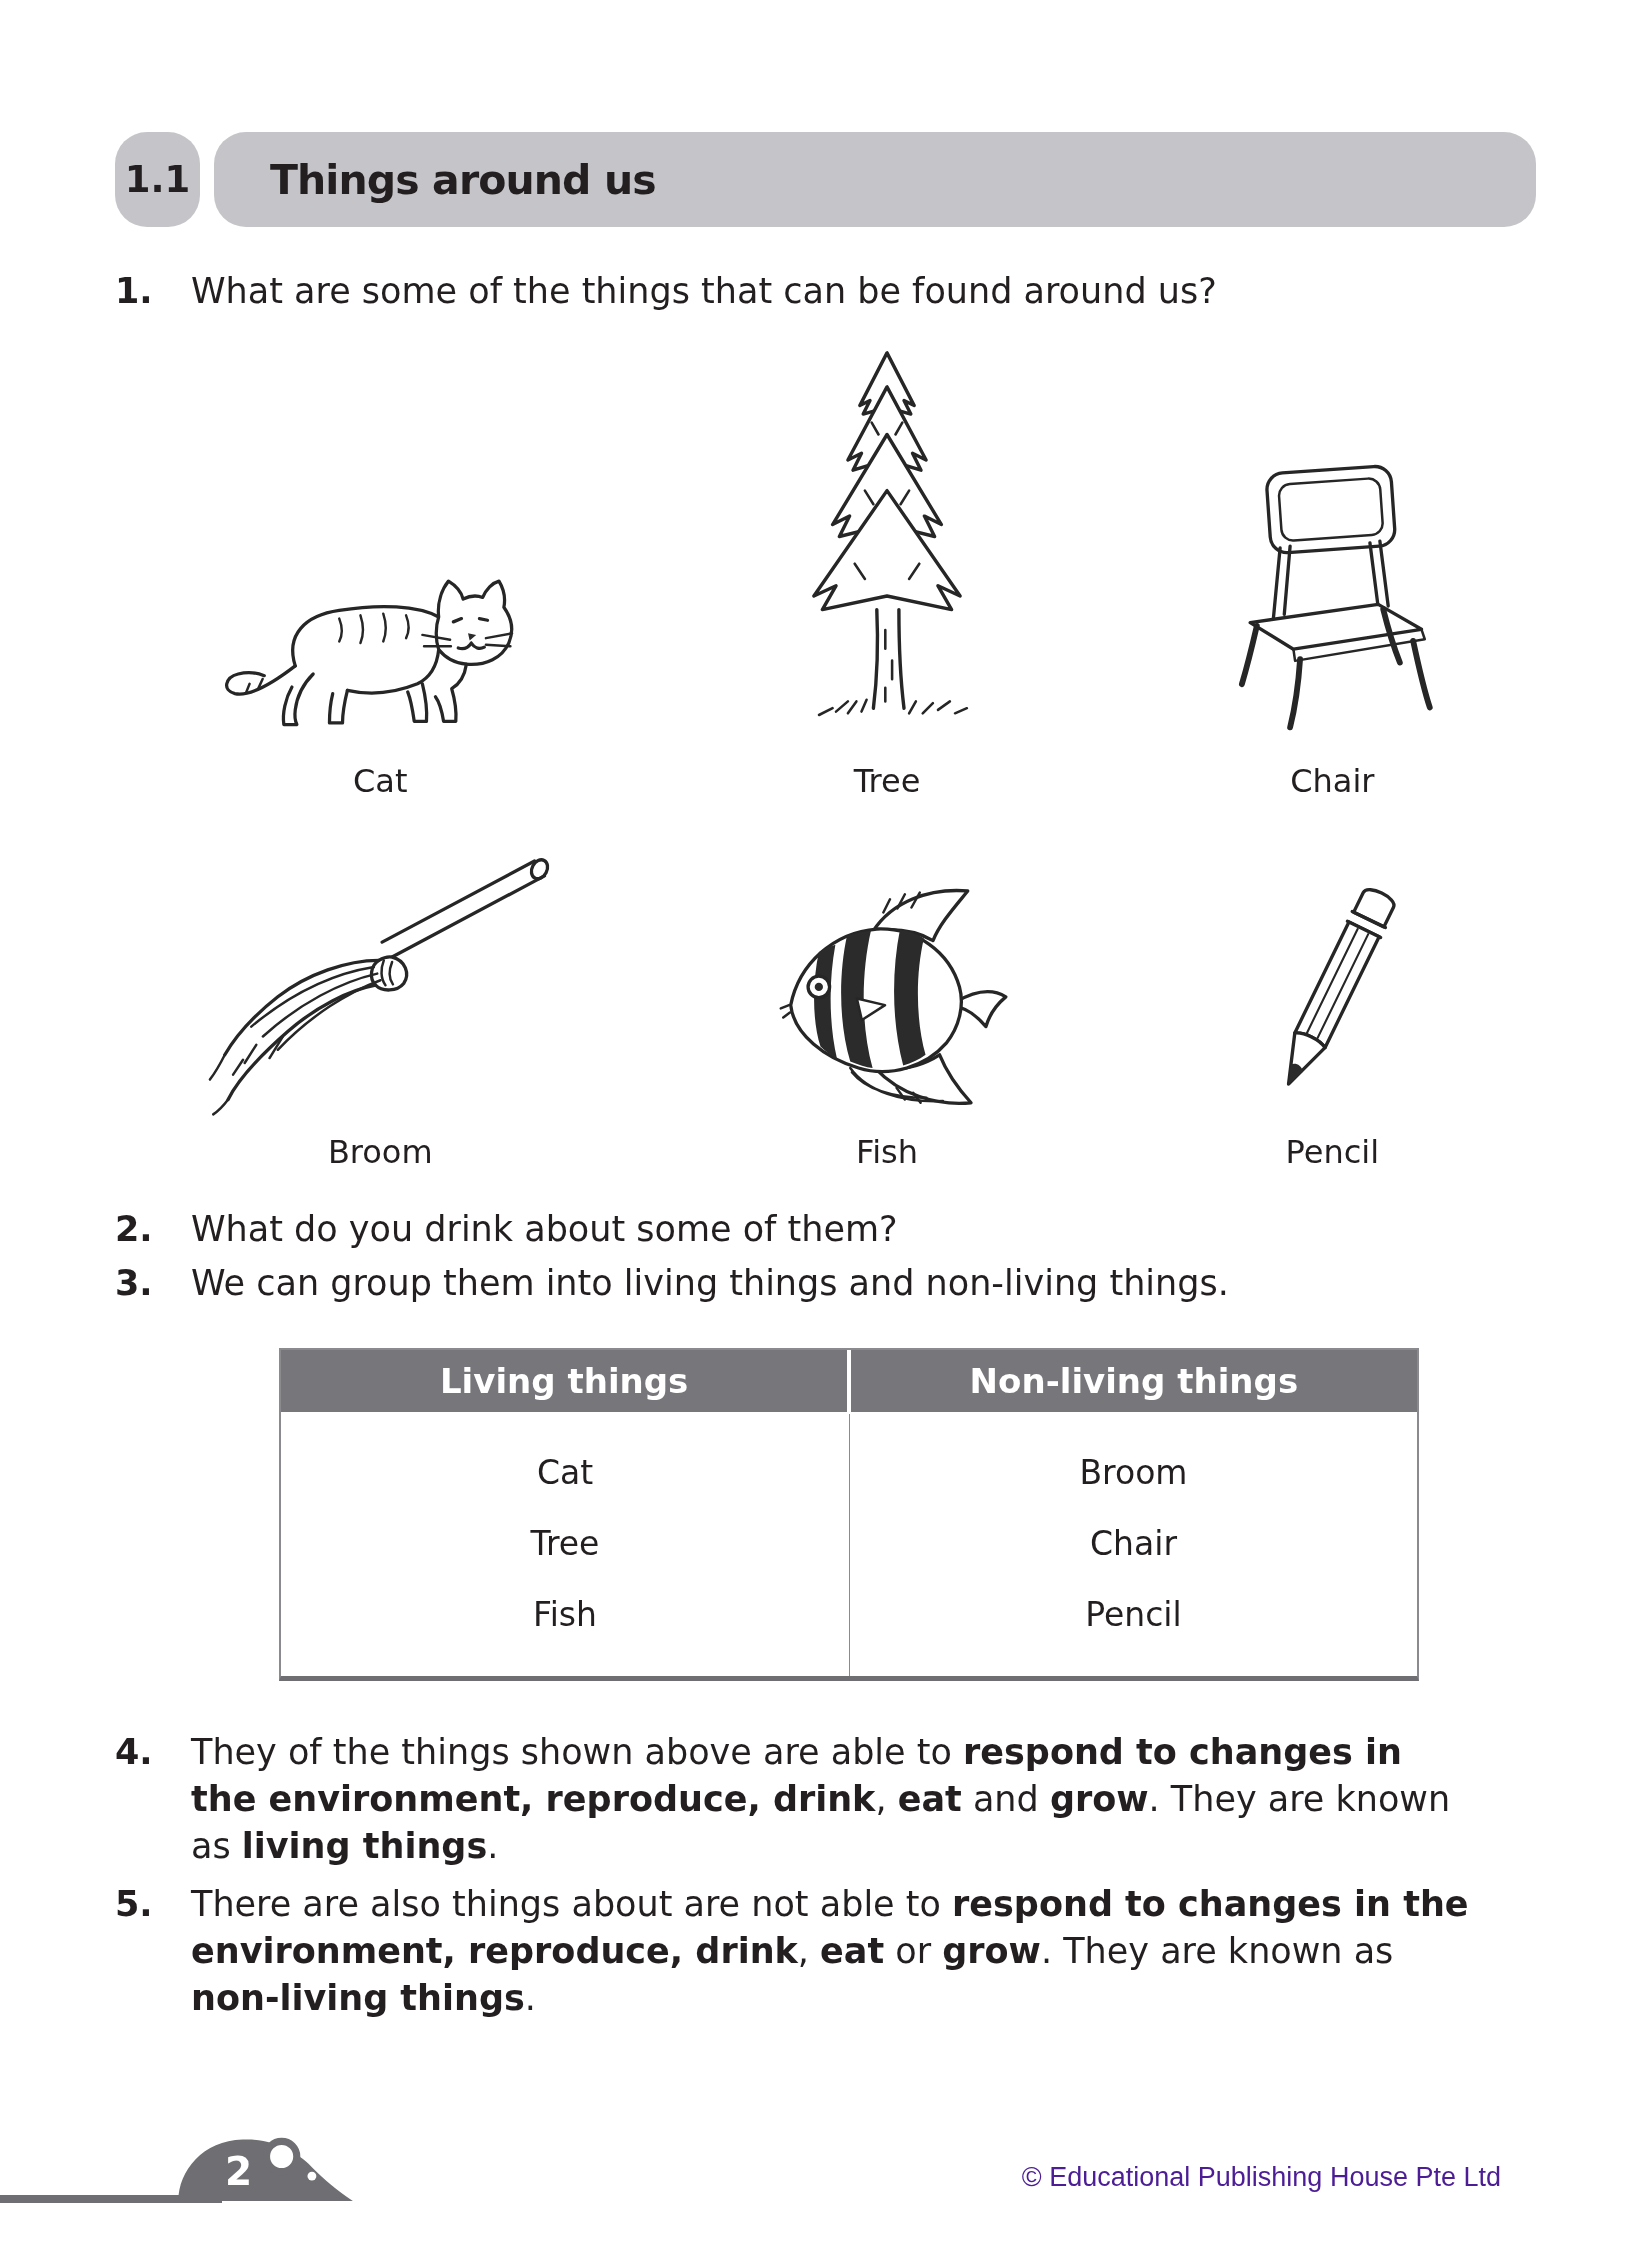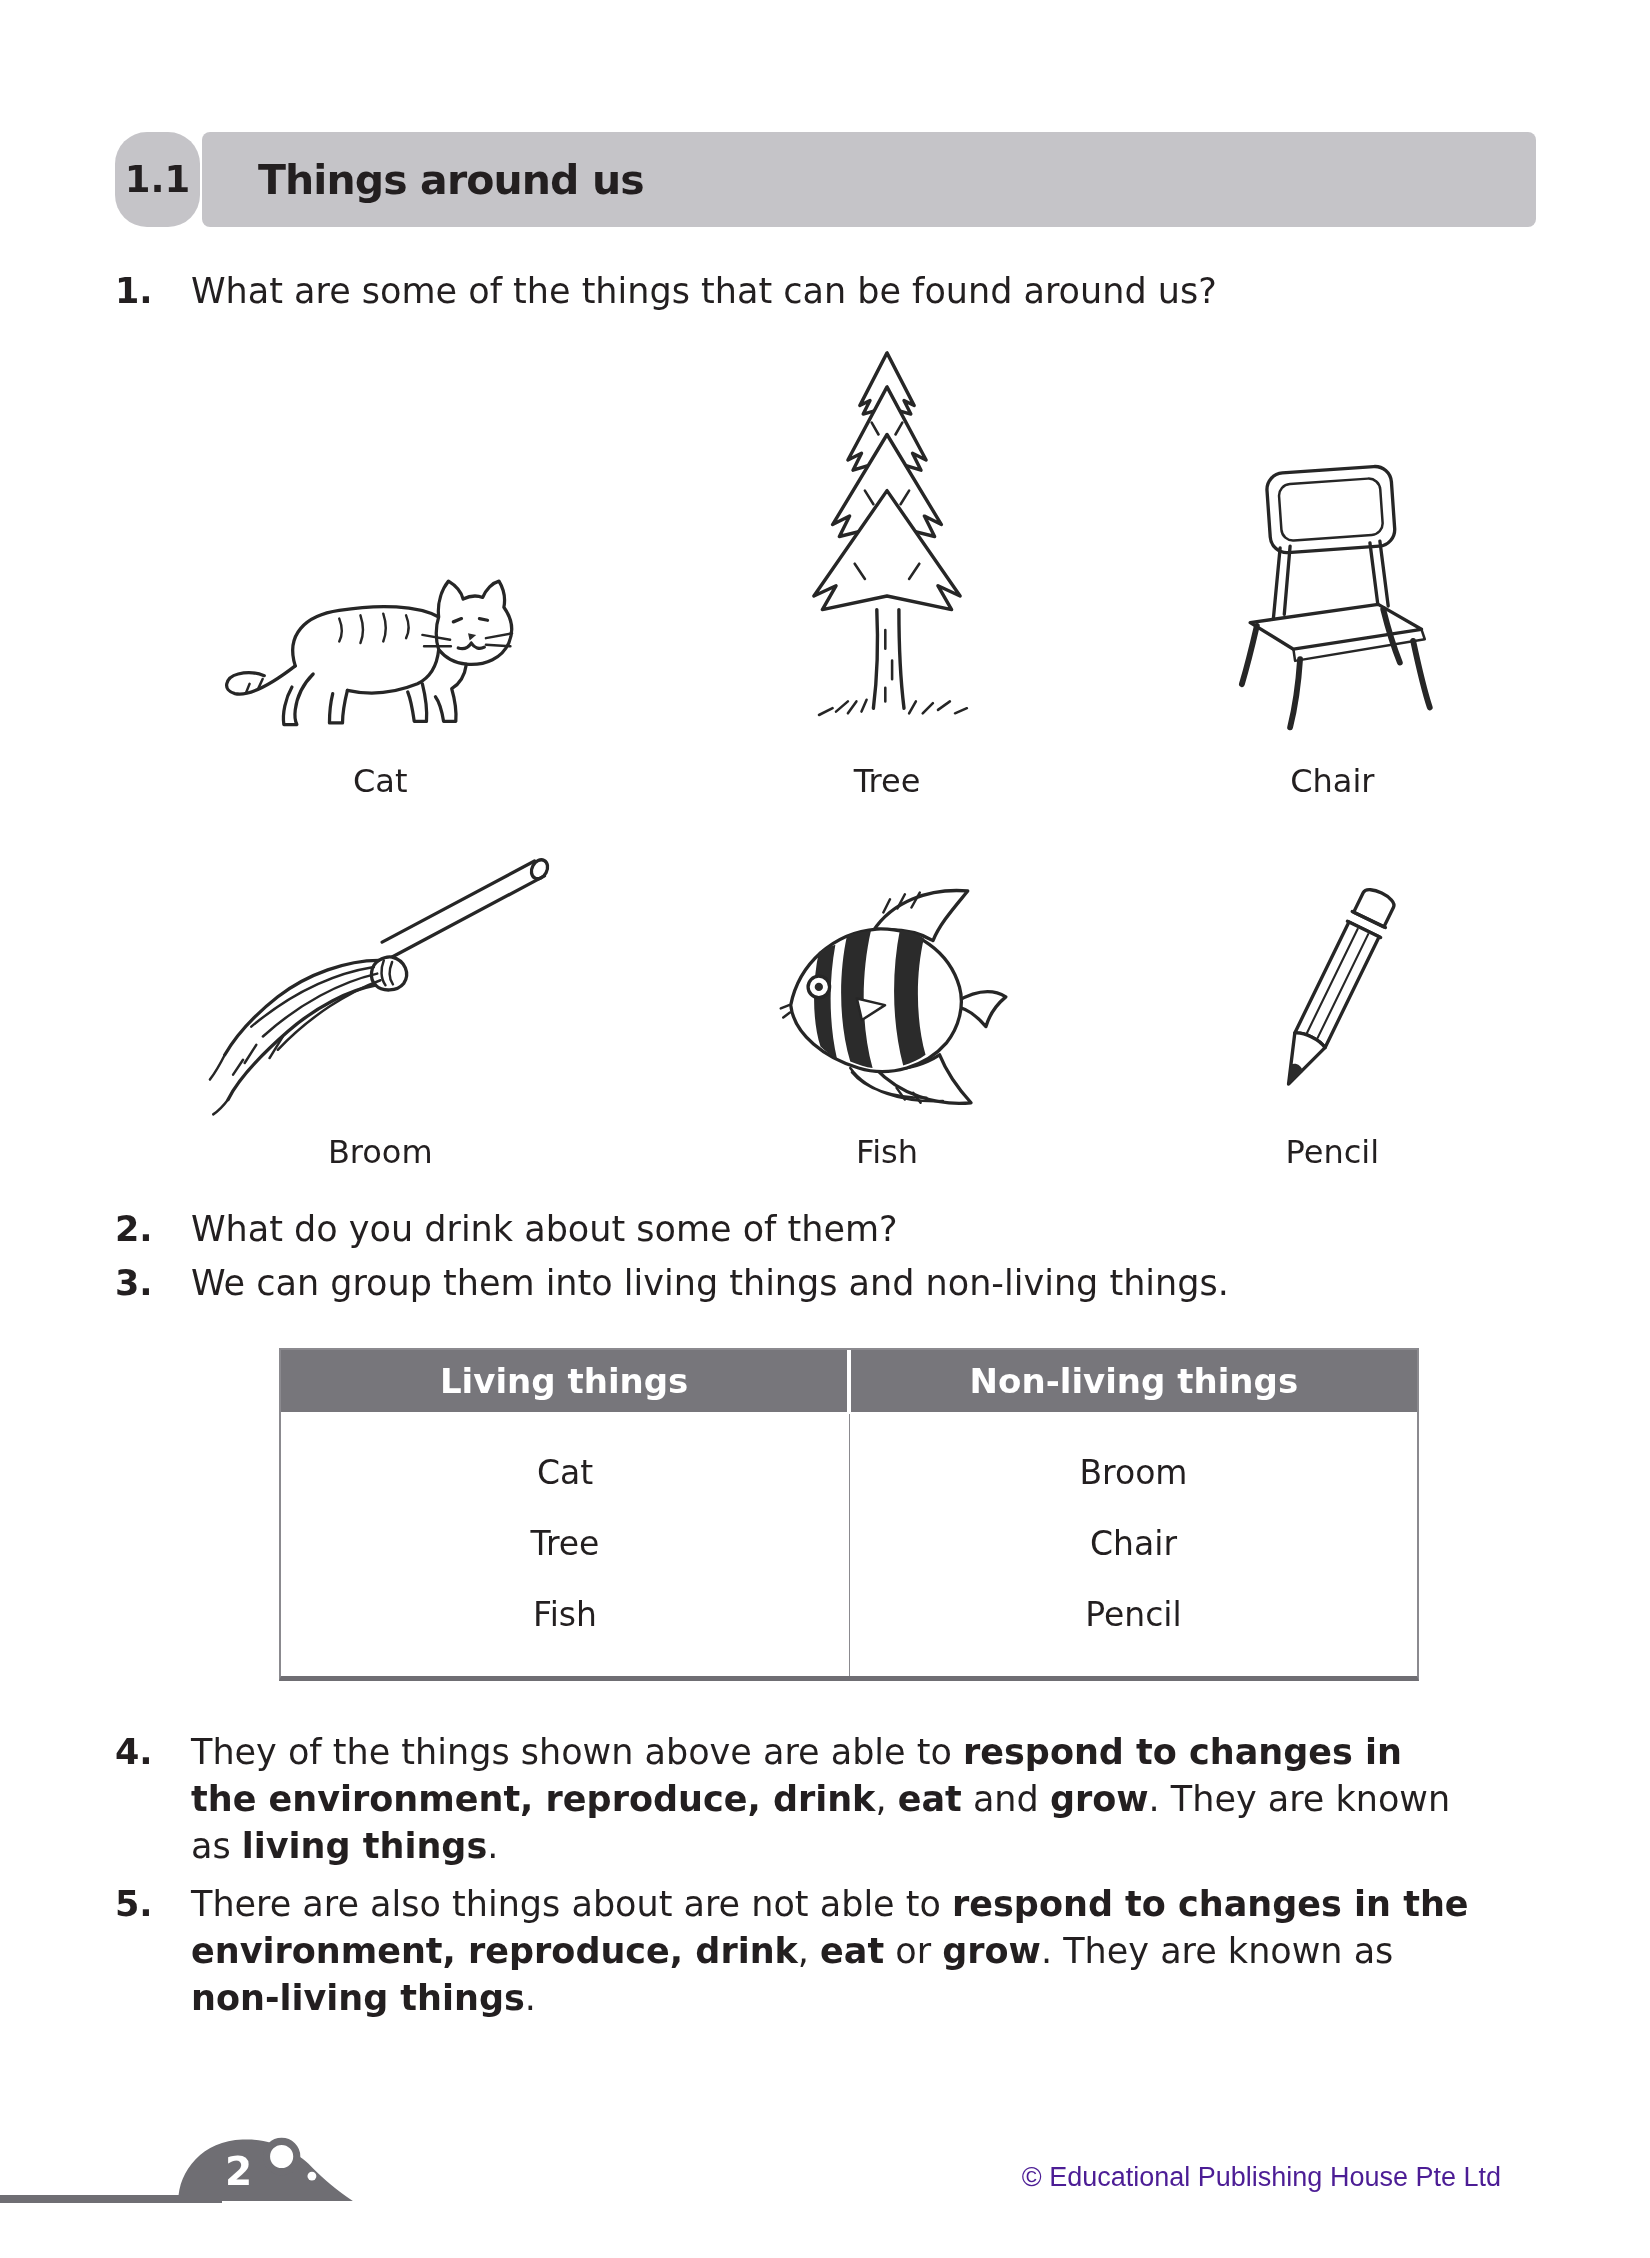--- a/index.html
+++ b/index.html
@@ -9,28 +9,28 @@
     height:2258px;
     margin:0 auto;
     background:#ffffff;
     font-family:"DejaVu Sans","Liberation Sans",sans-serif;
     color:#231f20;
     overflow:hidden;
   }
   .content{padding:0 115px;}
 
   
-  .header{display:flex;gap:2px;margin-top:132px;align-items:stretch;}
+  .header{display:flex;gap:14px;margin-top:132px;align-items:stretch;}
   .section-pill{
     width:85px;height:95px;border-radius:32px;background:#c5c4c8;
     display:flex;align-items:center;justify-content:center;
     font-weight:700;font-size:37px;flex-shrink:0;
   }
   .section-bar{
-    flex:1;height:95px;border-radius:8px;background:#c5c4c8;
+    flex:1;height:95px;border-radius:32px;background:#c5c4c8;
     display:flex;align-items:center;padding-left:56px;box-sizing:border-box;
     font-weight:700;font-size:41px;letter-spacing:-0.9px;
   }
 
   
   .qrow{display:flex;font-size:35px;line-height:1.34;}
   .qnum{width:76px;flex-shrink:0;font-weight:700;}
   .qtext{flex:1;max-width:1288px;}
   .qtext b{font-weight:700;}
   .mt-q1{margin-top:41px;}

